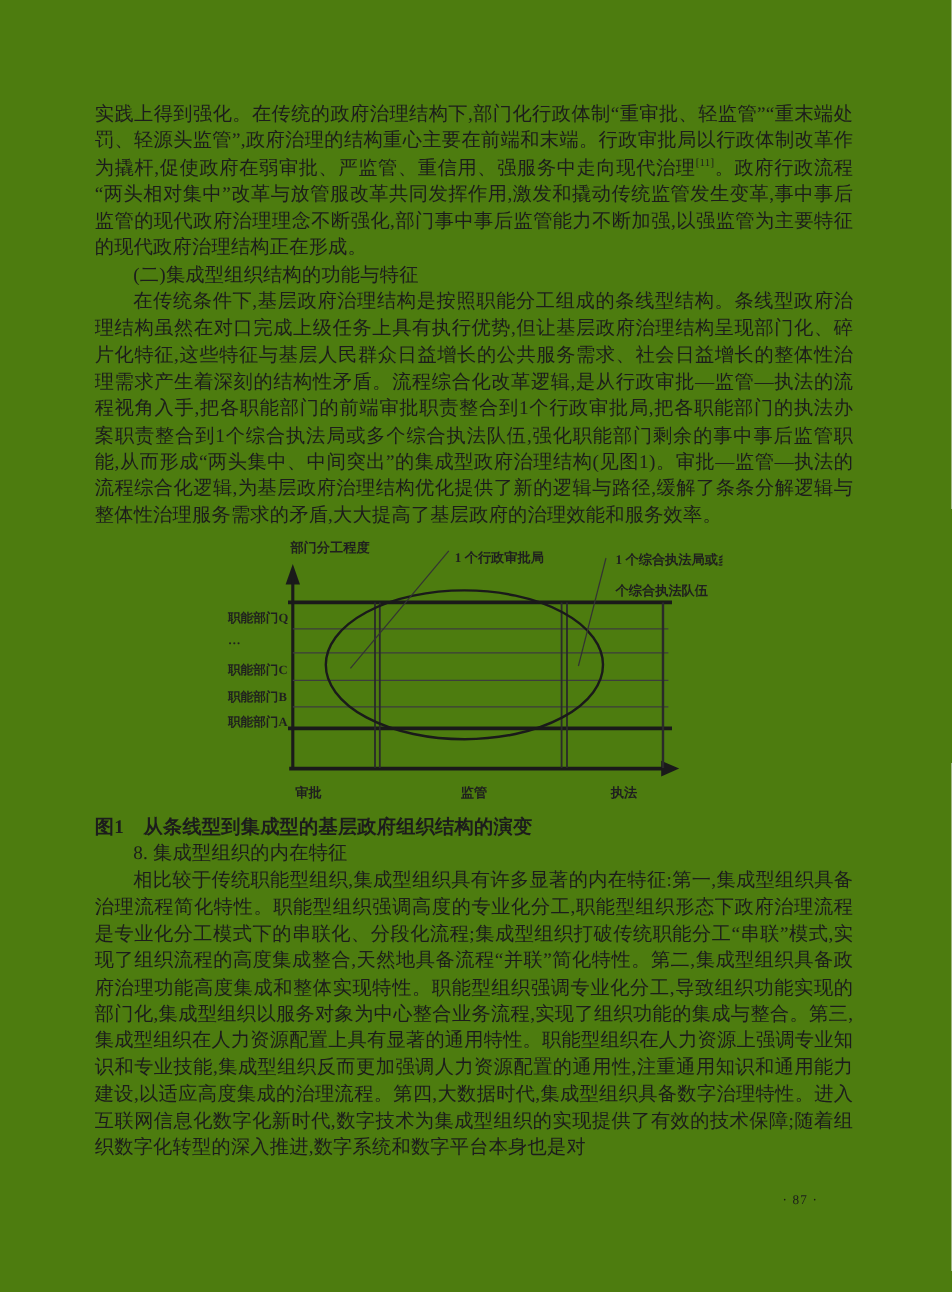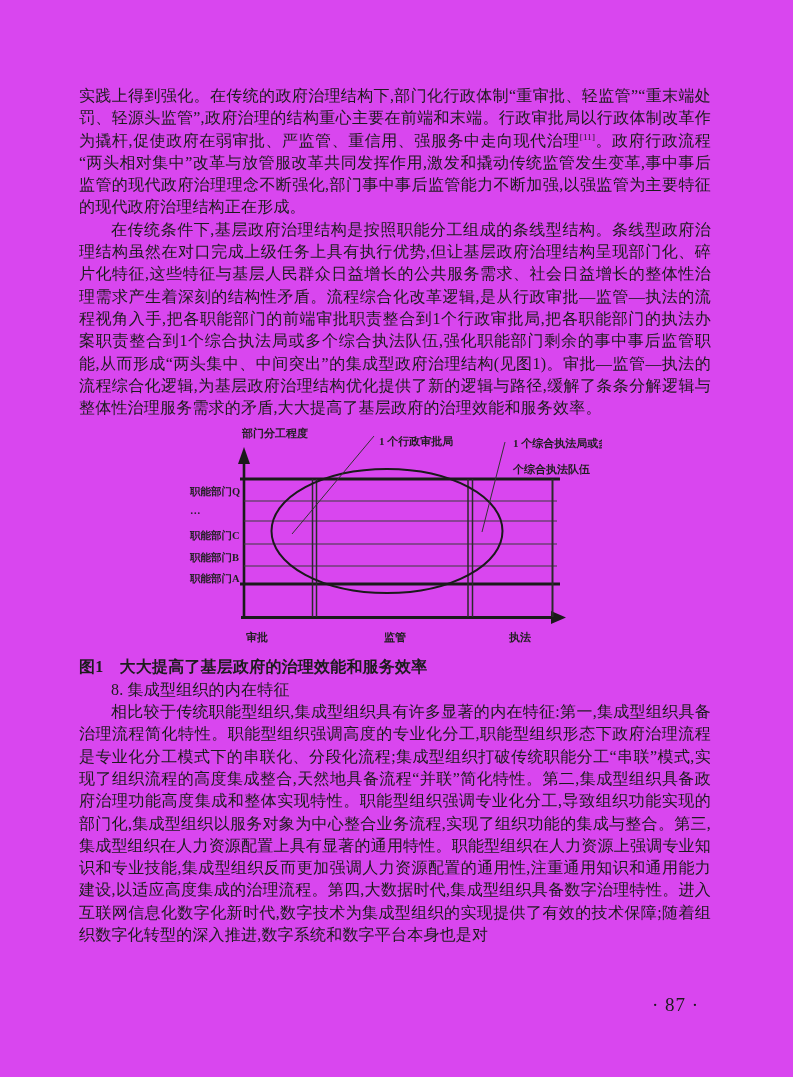--- a/index.html
+++ b/index.html
@@ -1,20 +1,20 @@
 <!DOCTYPE html>
 <html lang="zh"><head>
 <meta charset="utf-8">
 <style>
   html,body{margin:0;padding:0;background:#e8e8e8;}
   .page{
     position:relative;
     width:793px;height:1077px;
     margin:0 auto;
-    background:#d946ef;
+    background:#4d7c0f;
     font-family:"Liberation Serif","DejaVu Serif",serif;
     color:#1c1c1c;
     overflow:hidden;
   }
   .content{
     position:absolute;
     left:79px;top:85px;
     width:632px;
   }
   .content p{
@@ -40,33 +40,34 @@
     font-weight:bold;
     fill:#1f1f1f;
   }
   .caption{
     text-align:center;
     font-weight:bold;
   }
   .page-number{
     position:absolute;
     left:652px;top:994px;
-    font-size:19px;
+    font-size:11px;
     letter-spacing:1px;
     color:#1c1c1c;
   }
 </style>
 </head>
 <body>
 
 <div class="page">
   <div class="content">
 
     <p><span>实践上得到强化。在传统的政府治理结构下,部门化行政体制“重审批、轻监管”“重末端处罚、轻源头监管”,政府治理的结构重心主要在前端和末端。行政审批局以行政体制改革作为撬杆,促使政府在弱审批、严监管、重信用、强服务中走向现代治理</span><sup class="ref">[11]</sup><span>。政府行政流程“两头相对集中”改革与放管服改革共同发挥作用,激发和撬动传统监管发生变革,事中事后监管的现代政府治理理念不断强化,部门事中事后监管能力不断加强,以强监管为主要特征的现代政府治理结构正在形成。</span></p>
 
+    <p class="indent">(二)集成型组织结构的功能与特征</p>
 
 
     <p class="indent">在传统条件下,基层政府治理结构是按照职能分工组成的条线型结构。条线型政府治理结构虽然在对口完成上级任务上具有执行优势,但让基层政府治理结构呈现部门化、碎片化特征,这些特征与基层人民群众日益增长的公共服务需求、社会日益增长的整体性治理需求产生着深刻的结构性矛盾。流程综合化改革逻辑,是从行政审批—监管—执法的流程视角入手,把各职能部门的前端审批职责整合到1个行政审批局,把各职能部门的执法办案职责整合到1个综合执法局或多个综合执法队伍,强化职能部门剩余的事中事后监管职能,从而形成“两头集中、中间突出”的集成型政府治理结构(见图1)。审批—监管—执法的流程综合化逻辑,为基层政府治理结构优化提供了新的逻辑与路径,缓解了条条分解逻辑与整体性治理服务需求的矛盾,大大提高了基层政府的治理效能和服务效率。</p>
 
     <div class="figure-wrap">
       <svg class="figure-svg" width="420" height="235" viewBox="0 0 420 235" xmlns="http://www.w3.org/2000/svg">
 
         <text class="fig-label" x="60" y="15" font-size="11">部门分工程度</text>
 
         <polygon points="62,25 56,42 68,42" fill="#1a1a1a"></polygon>
@@ -104,21 +105,21 @@
         <text class="fig-label" x="8" y="117" font-size="10.5">职能部门C</text>
         <text class="fig-label" x="8" y="139" font-size="10.5">职能部门B</text>
         <text class="fig-label" x="8" y="160" font-size="10.5">职能部门A</text>
 
         <text class="fig-label" x="75" y="219" font-size="11" text-anchor="middle">审批</text>
         <text class="fig-label" x="213" y="219" font-size="11" text-anchor="middle">监管</text>
         <text class="fig-label" x="338" y="219" font-size="11" text-anchor="middle">执法</text>
       </svg>
     </div>
 
-    <p class="caption">图1　大大提高了基层政府的治理效能和服务效率</p>
+    <p class="caption">图1　从条线型到集成型的基层政府组织结构的演变</p>
 
     <p class="indent">8. 集成型组织的内在特征</p>
 
     <p class="indent">相比较于传统职能型组织,集成型组织具有许多显著的内在特征:第一,集成型组织具备治理流程简化特性。职能型组织强调高度的专业化分工,职能型组织形态下政府治理流程是专业化分工模式下的串联化、分段化流程;集成型组织打破传统职能分工“串联”模式,实现了组织流程的高度集成整合,天然地具备流程“并联”简化特性。第二,集成型组织具备政府治理功能高度集成和整体实现特性。职能型组织强调专业化分工,导致组织功能实现的部门化,集成型组织以服务对象为中心整合业务流程,实现了组织功能的集成与整合。第三,集成型组织在人力资源配置上具有显著的通用特性。职能型组织在人力资源上强调专业知识和专业技能,集成型组织反而更加强调人力资源配置的通用性,注重通用知识和通用能力建设,以适应高度集成的治理流程。第四,大数据时代,集成型组织具备数字治理特性。进入互联网信息化数字化新时代,数字技术为集成型组织的实现提供了有效的技术保障;随着组织数字化转型的深入推进,数字系统和数字平台本身也是对</p>
 
   </div>
 
   <div class="page-number">· 87 ·</div>
 </div>
 

